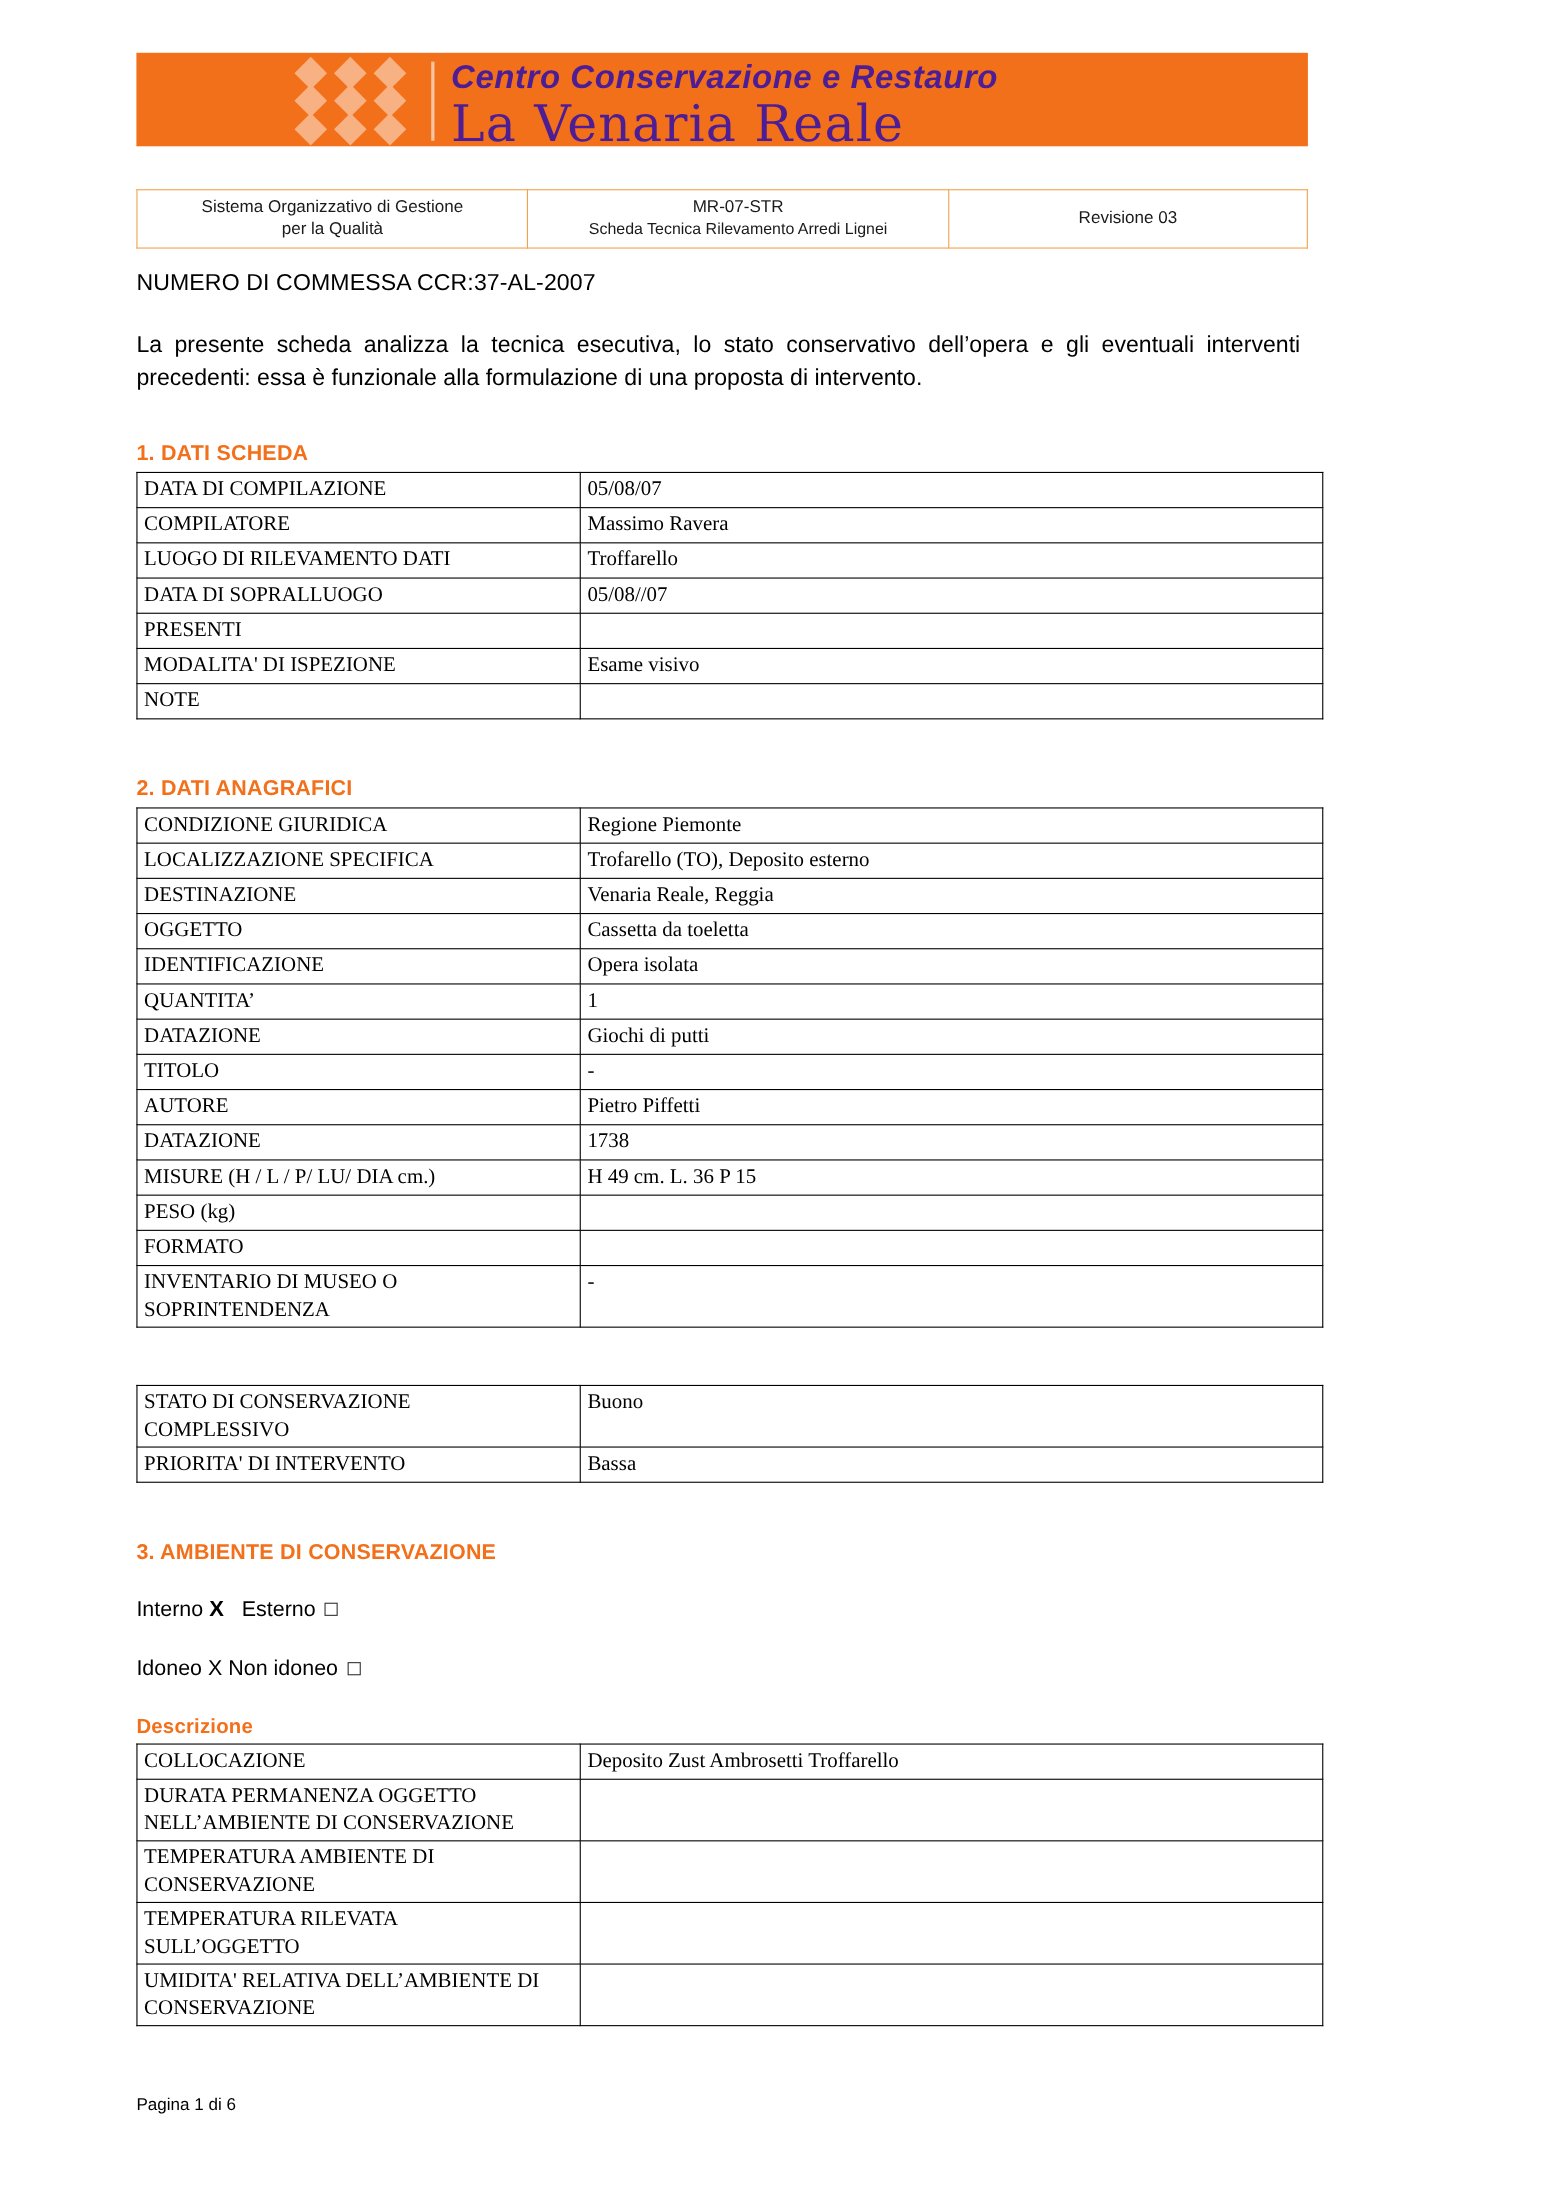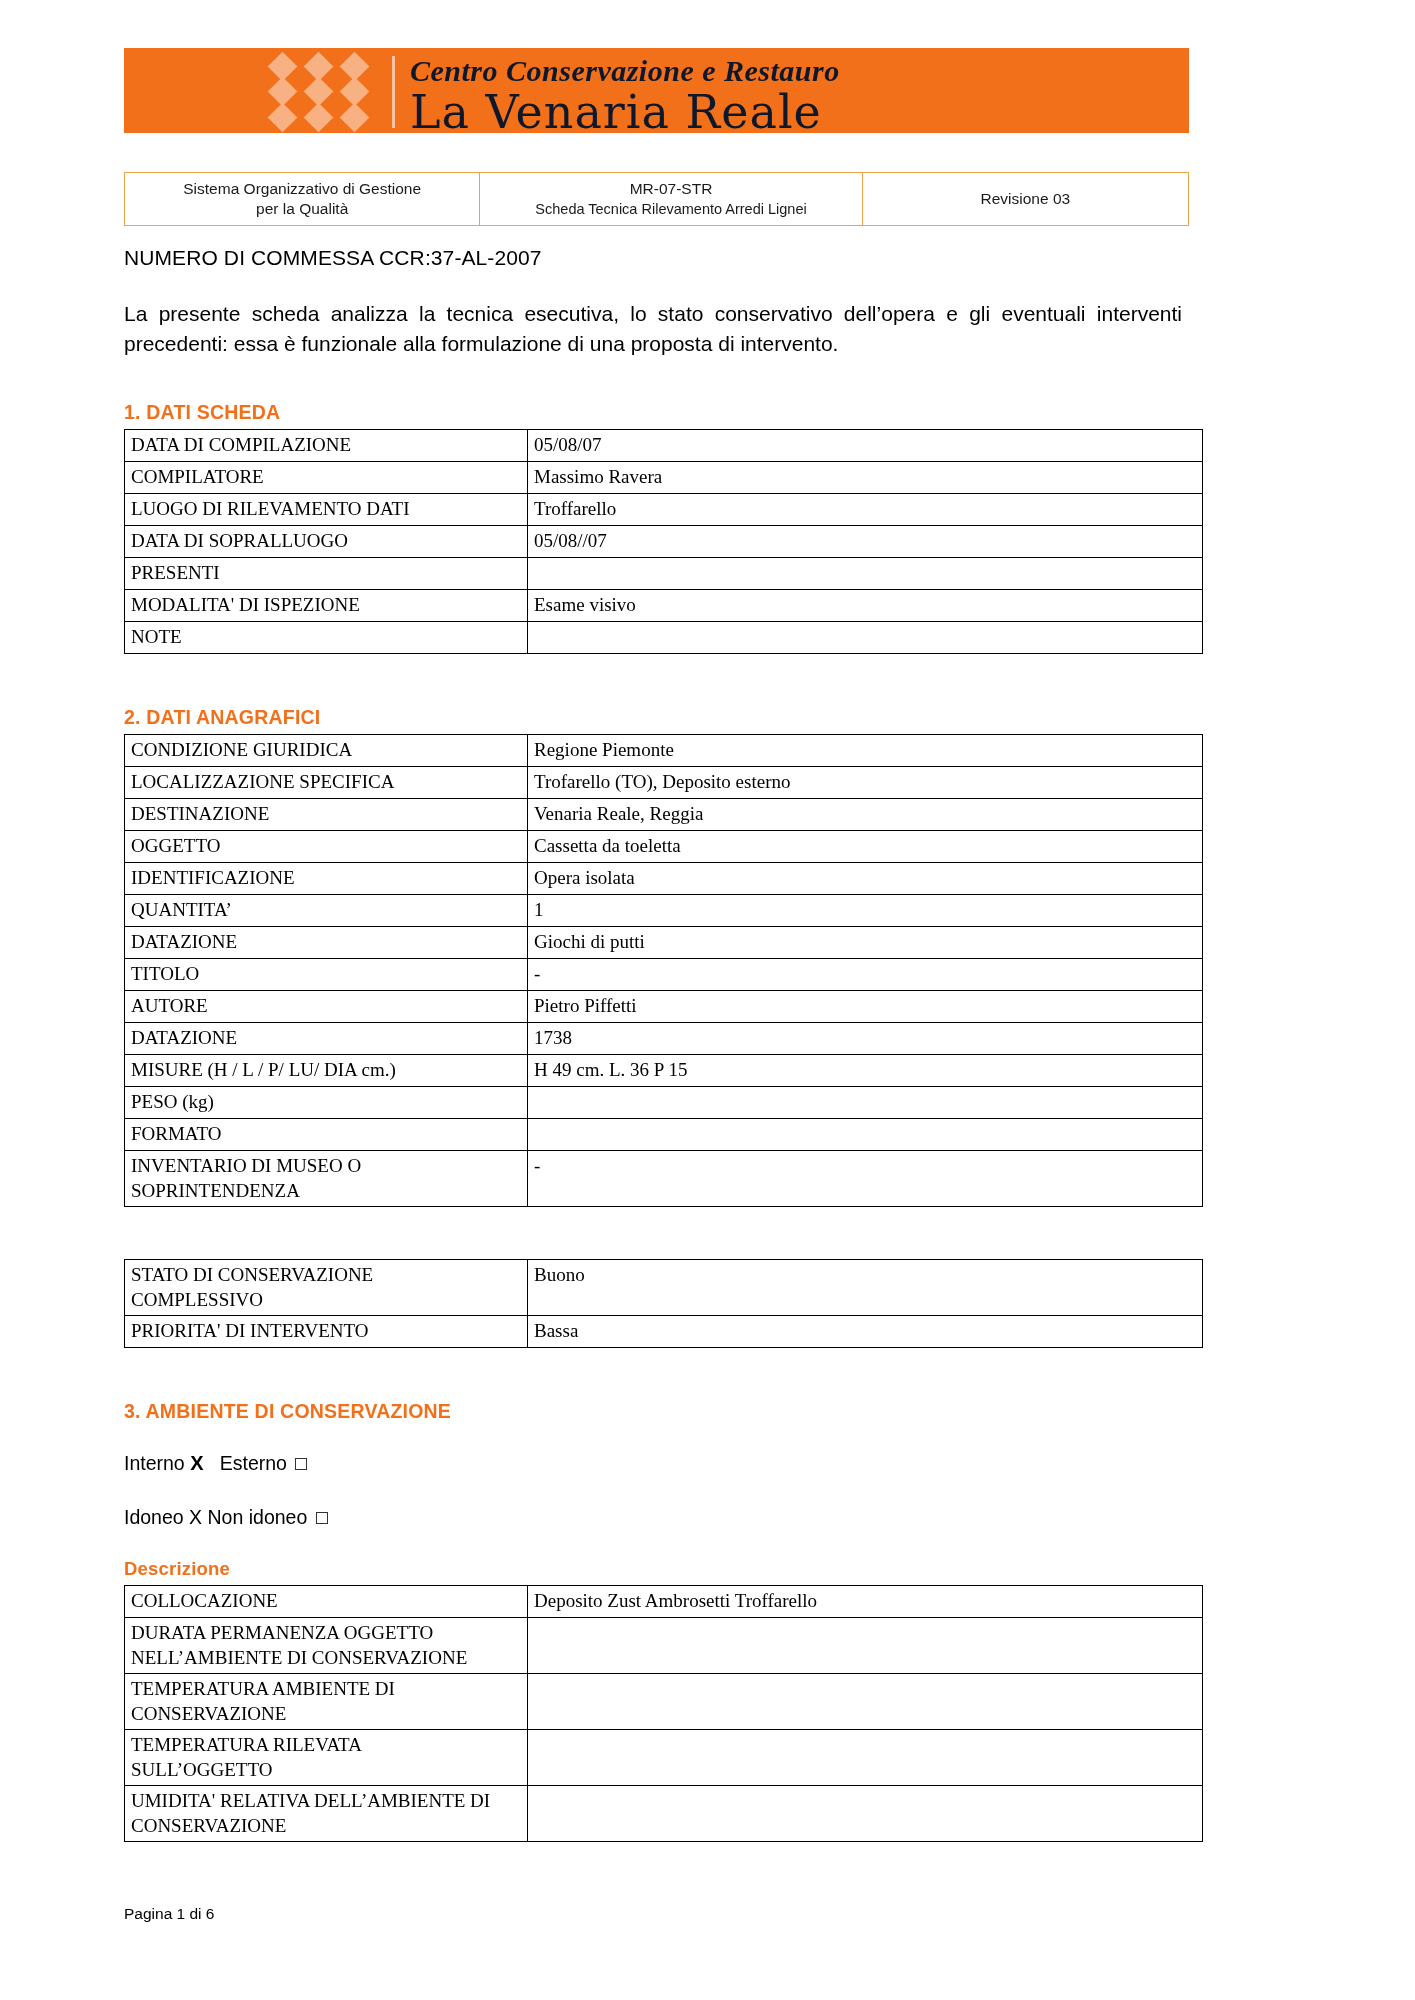--- a/index.html
+++ b/index.html
@@ -71,35 +71,35 @@
     height: 72px;
     background: #F8C3A0;
   }
   .banner-text {
     position: absolute;
     left: 286px;
     top: 0px;
     width: 700px;
   }
   .banner-line1 {
-    font-family: Liberation Serif, serif;
+    font-family: Liberation Sans, sans-serif;
     font-style: italic;
     font-weight: bold;
     font-size: 30px;
-    color: #0f172a;
+    color: #4c1d95;
     letter-spacing: 0.5px;
     line-height: 36px;
     padding-top: 5px;
     white-space: nowrap;
   }
   .banner-line2 {
     font-family: "DejaVu Serif", serif;
     font-weight: normal;
     font-size: 46px;
-    color: #0f172a;
+    color: #4c1d95;
     line-height: 46px;
     letter-spacing: 1px;
     white-space: nowrap;
   }
 
   
   table.header-table {
     width: 100%;
     border-collapse: collapse;
     table-layout: fixed;

